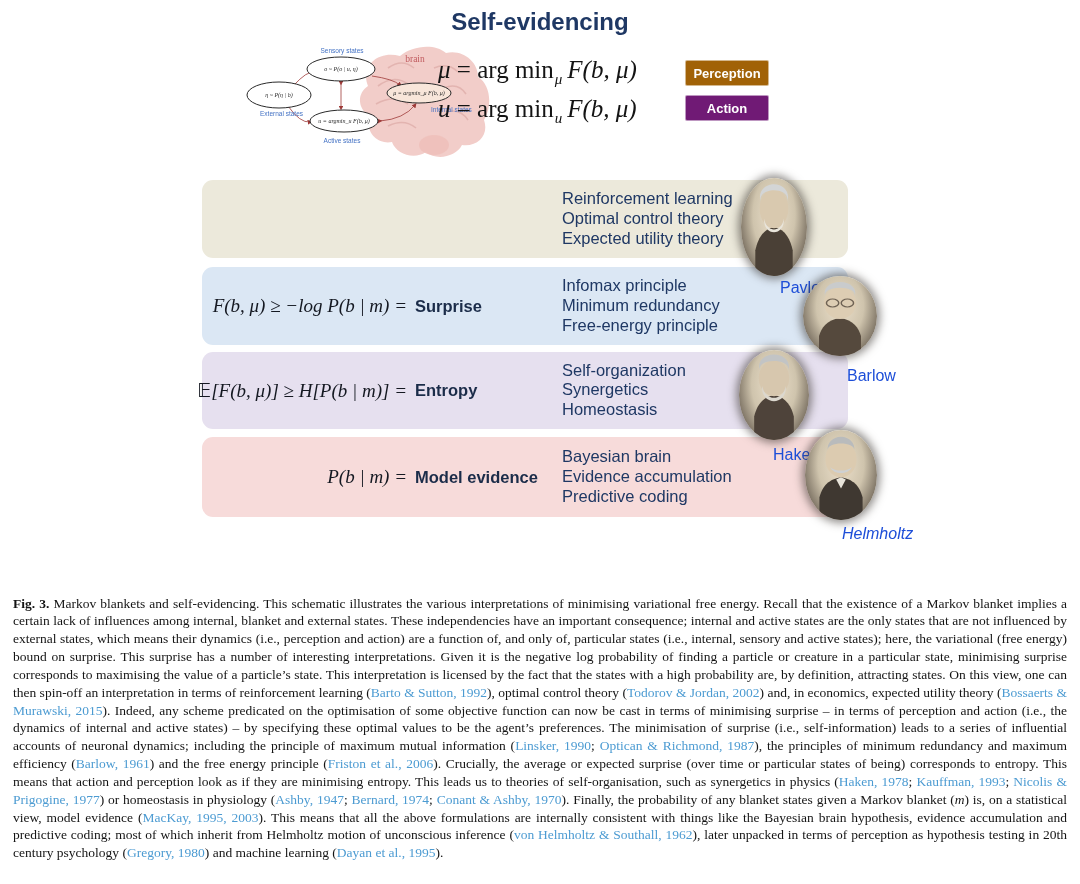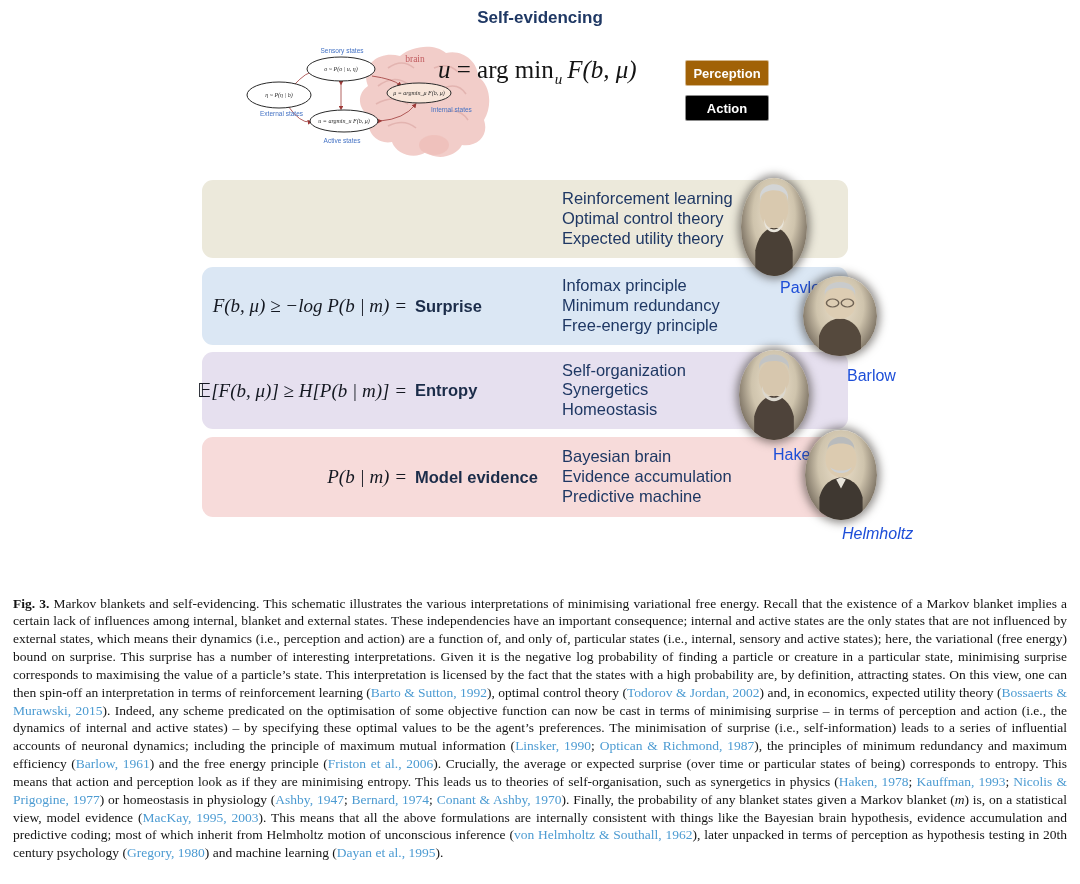--- a/index.html
+++ b/index.html
@@ -1,21 +1,21 @@
 <!DOCTYPE html>
 <html><head>
 <meta charset="utf-8">
 <style>
   html,body{margin:0;padding:0;background:#fff;}
   .page{position:relative;width:1080px;height:884px;background:#fff;overflow:hidden;
         font-family:"Liberation Sans",sans-serif;}
 
   
   .fig-title{position:absolute;left:0;right:0;top:8px;margin:0;text-align:center;
-             font-size:17px;font-weight:bold;color:#1f3864;}
+             font-size:24px;font-weight:bold;color:#1f3864;}
   .diagram{position:absolute;left:238px;top:42px;width:252px;height:120px;}
 
   .top-eqs{position:absolute;left:438px;top:50px;color:#141414;
            font-family:"Liberation Serif","DejaVu Serif",serif;font-size:25px;}
   .top-eq{height:39px;line-height:39px;white-space:nowrap;}
   .eq-var,.eq-sub,.eq-tail{font-style:italic;}
   .eq-op{font-style:normal;}
   .eq-sub{font-size:15px;vertical-align:-6px;margin:0 3px 0 1px;}
   .eq-tail{margin-left:2px;}
 
@@ -105,26 +105,29 @@
     </g>
 
     <text class="d-state" x="104" y="11" text-anchor="middle">Sensory states</text>
     <text class="d-state" x="22" y="74">External states</text>
     <text class="d-state" x="104" y="101" text-anchor="middle">Active states</text>
     <text class="d-state" x="193" y="70">Internal states</text>
   </svg>
 
   <div class="top-eqs">
     <div class="top-eq">
+      <span class="eq-var">μ</span><span class="eq-op"> = arg min</span><sub class="eq-sub">μ</sub><span class="eq-tail">F(b, μ)</span>
+    </div>
+    <div class="top-eq">
       <span class="eq-var">u</span><span class="eq-op"> = arg min</span><sub class="eq-sub">u</sub><span class="eq-tail">F(b, μ)</span>
     </div>
   </div>
 
   <div class="badge perception" style="background: #a16207;">Perception</div>
-  <div class="badge action" style="background: #000000;">Action</div>
+  <div class="badge action" style="background: #701a75;">Action</div>
 
   <div class="band b1" style="background: rgb(236, 233, 219);">
     <ul class="interp">
       <li>Reinforcement learning</li>
       <li>Optimal control theory</li>
       <li>Expected utility theory</li>
     </ul>
   </div>
 
   <div class="band b2" style="background: rgb(219, 231, 244);">
@@ -158,21 +161,21 @@
   <div class="band b4" style="background: rgb(247, 219, 218);">
     <div class="eqwrap">
       <div class="band-eq-box">
           <span class="band-eq">P(b | m) =</span>
         </div>
       <span class="band-label">Model evidence</span>
     </div>
     <ul class="interp">
       <li>Bayesian brain</li>
       <li>Evidence accumulation</li>
-      <li>Predictive machine</li>
+      <li>Predictive coding</li>
     </ul>
   </div>
 
   <div class="portrait" style="left:741px;top:178px;width:66px;height:98px;">
     <svg viewBox="0 0 60 80" preserveAspectRatio="none">
       <path d="M30 40 C19 42 15 51 13 59 L13 80 L47 80 L47 59 C45 51 41 42 30 40 Z" fill="#4a4036"></path>
       <ellipse cx="30" cy="25" rx="13" ry="16" fill="#d9c9af"></ellipse>
       <path d="M18 19 C15 7 45 7 42 19 C45 12 39 5 30 5 C21 5 15 12 18 19 Z" fill="#d3d5d6"></path>
       <path d="M21 33 C23 45 37 45 39 33 C40 48 20 48 21 33 Z" fill="#e9e5db"></path>
     </svg>

